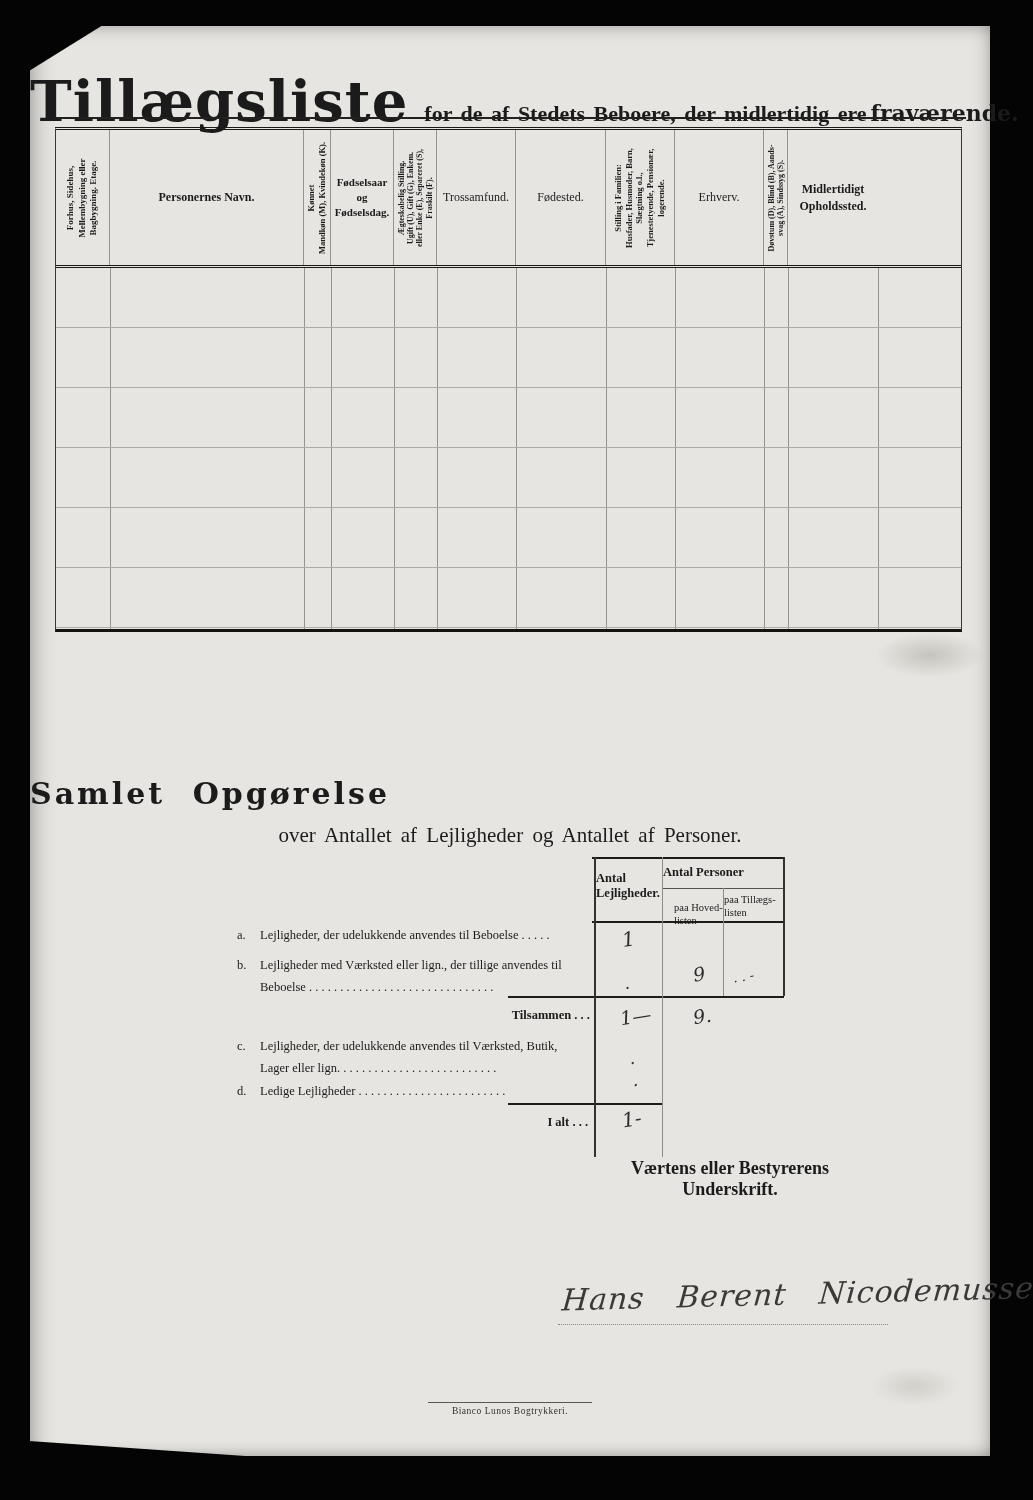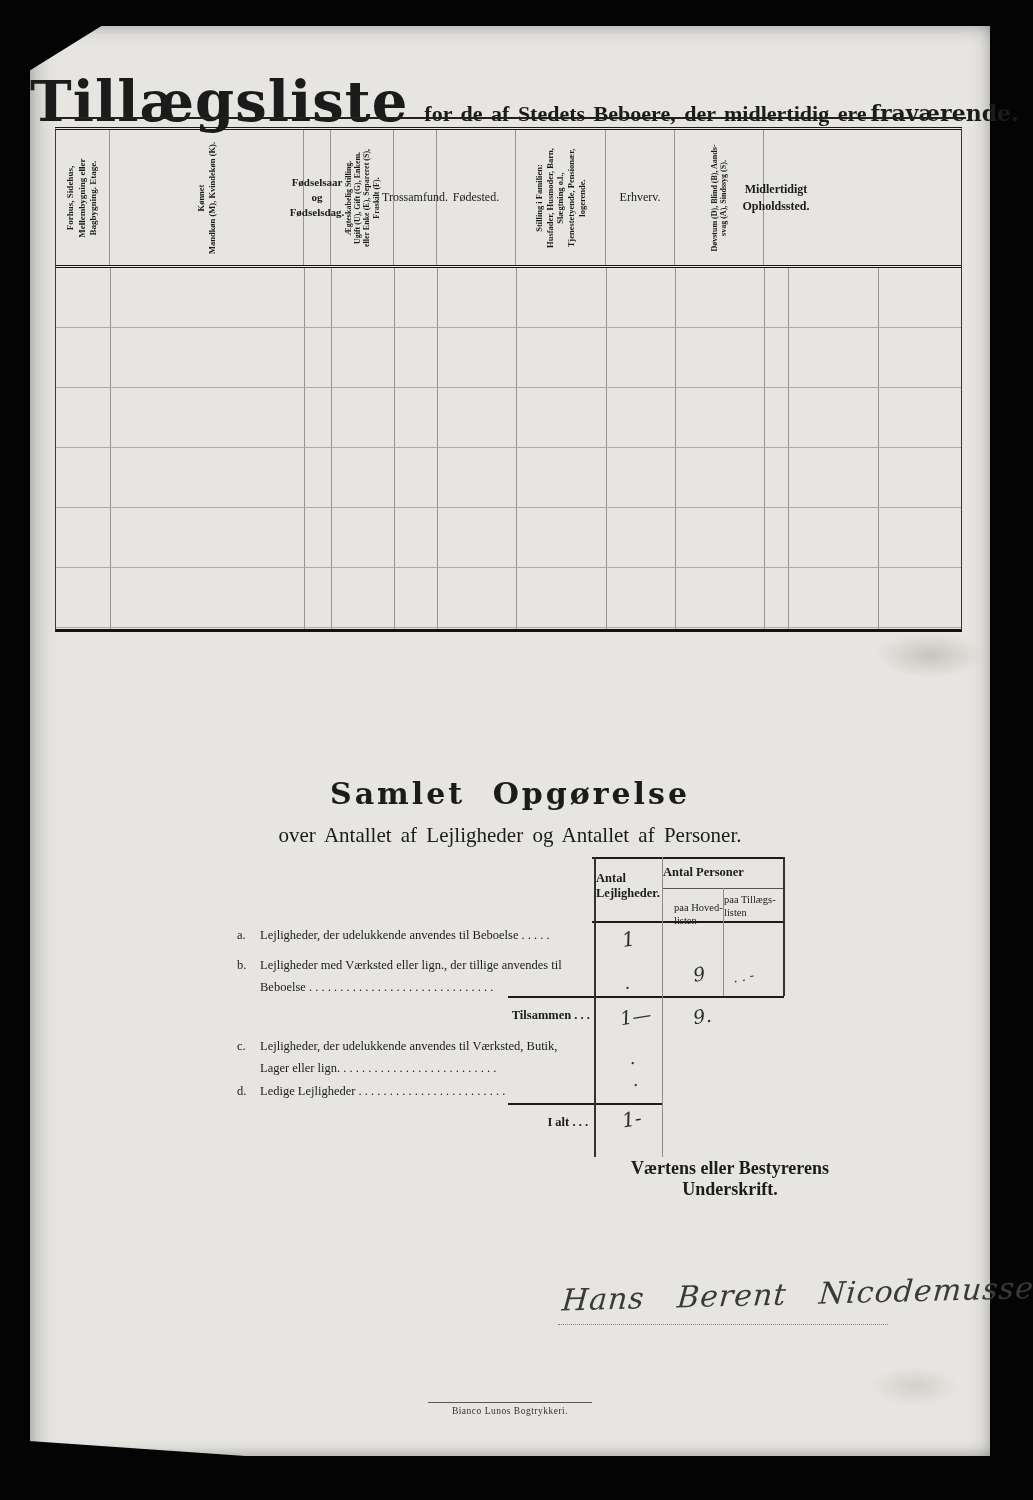--- a/index.html
+++ b/index.html
@@ -59,21 +59,21 @@
       linear-gradient(#96948c,#96948c), linear-gradient(#96948c,#96948c),
       linear-gradient(#96948c,#96948c), linear-gradient(#96948c,#96948c),
       linear-gradient(#96948c,#96948c);
     background-size:100% 100%, 1px 100%, 1px 100%, 1px 100%, 1px 100%, 1px 100%,
                     1px 100%, 1px 100%, 1px 100%, 1px 100%, 1px 100%, 1px 100%;
     background-position:0 0, 54px 0, 248px 0, 275px 0, 338px 0, 381px 0,
                         460px 0, 550px 0, 619px 0, 708px 0, 732px 0, 822px 0;
     background-repeat:no-repeat; }
 
   
-  .samlet-heading { position:absolute; top:750px; left:0; width:100%; text-align:center;
+  .samlet-heading { position:absolute; top:750px; left:0; width:100%; 
     font-family:"DejaVu Serif", serif; font-size:30px; font-weight:700;
     letter-spacing:3px; word-spacing:14px; }
   .samlet-sub { position:absolute; top:797px; left:0; width:100%; text-align:center;
     font-size:21px; font-weight:400; word-spacing:4px; }
 
   
   .sum { position:absolute; left:200px; top:829px; width:556px; height:312px; font-size:12.5px; }
   .sum .hline { position:absolute; background:#1d1c18; height:2px; }
   .sum .hline.thin { height:1px; background:#55534c; }
   .sum .vline { position:absolute; width:1px; background:#8f8d85; }
@@ -113,20 +113,21 @@
   </div>
   <div class="title-rule"></div>
 
   <div class="main-table">
     <div class="header-row">
       <div class="hcell">
         <div class="rot">Forhus, Sidehus,
 Mellembygning eller
 Bagbygning.  Etage.</div>
       </div>
+      <div class="hcell">Personernes Navn.</div>
       <div class="hcell">
         <div class="rot fs85">Kønnet
 Mandkøn (M), Kvindekøn (K).</div>
       </div>
       <div class="hcell" style="font-size:11px">Fødselsaar
 og
 Fødselsdag.</div>
       <div class="hcell">
         <div class="rot fs8">Ægteskabelig Stilling.
 Ugift (U), Gift (G), Enkem.

